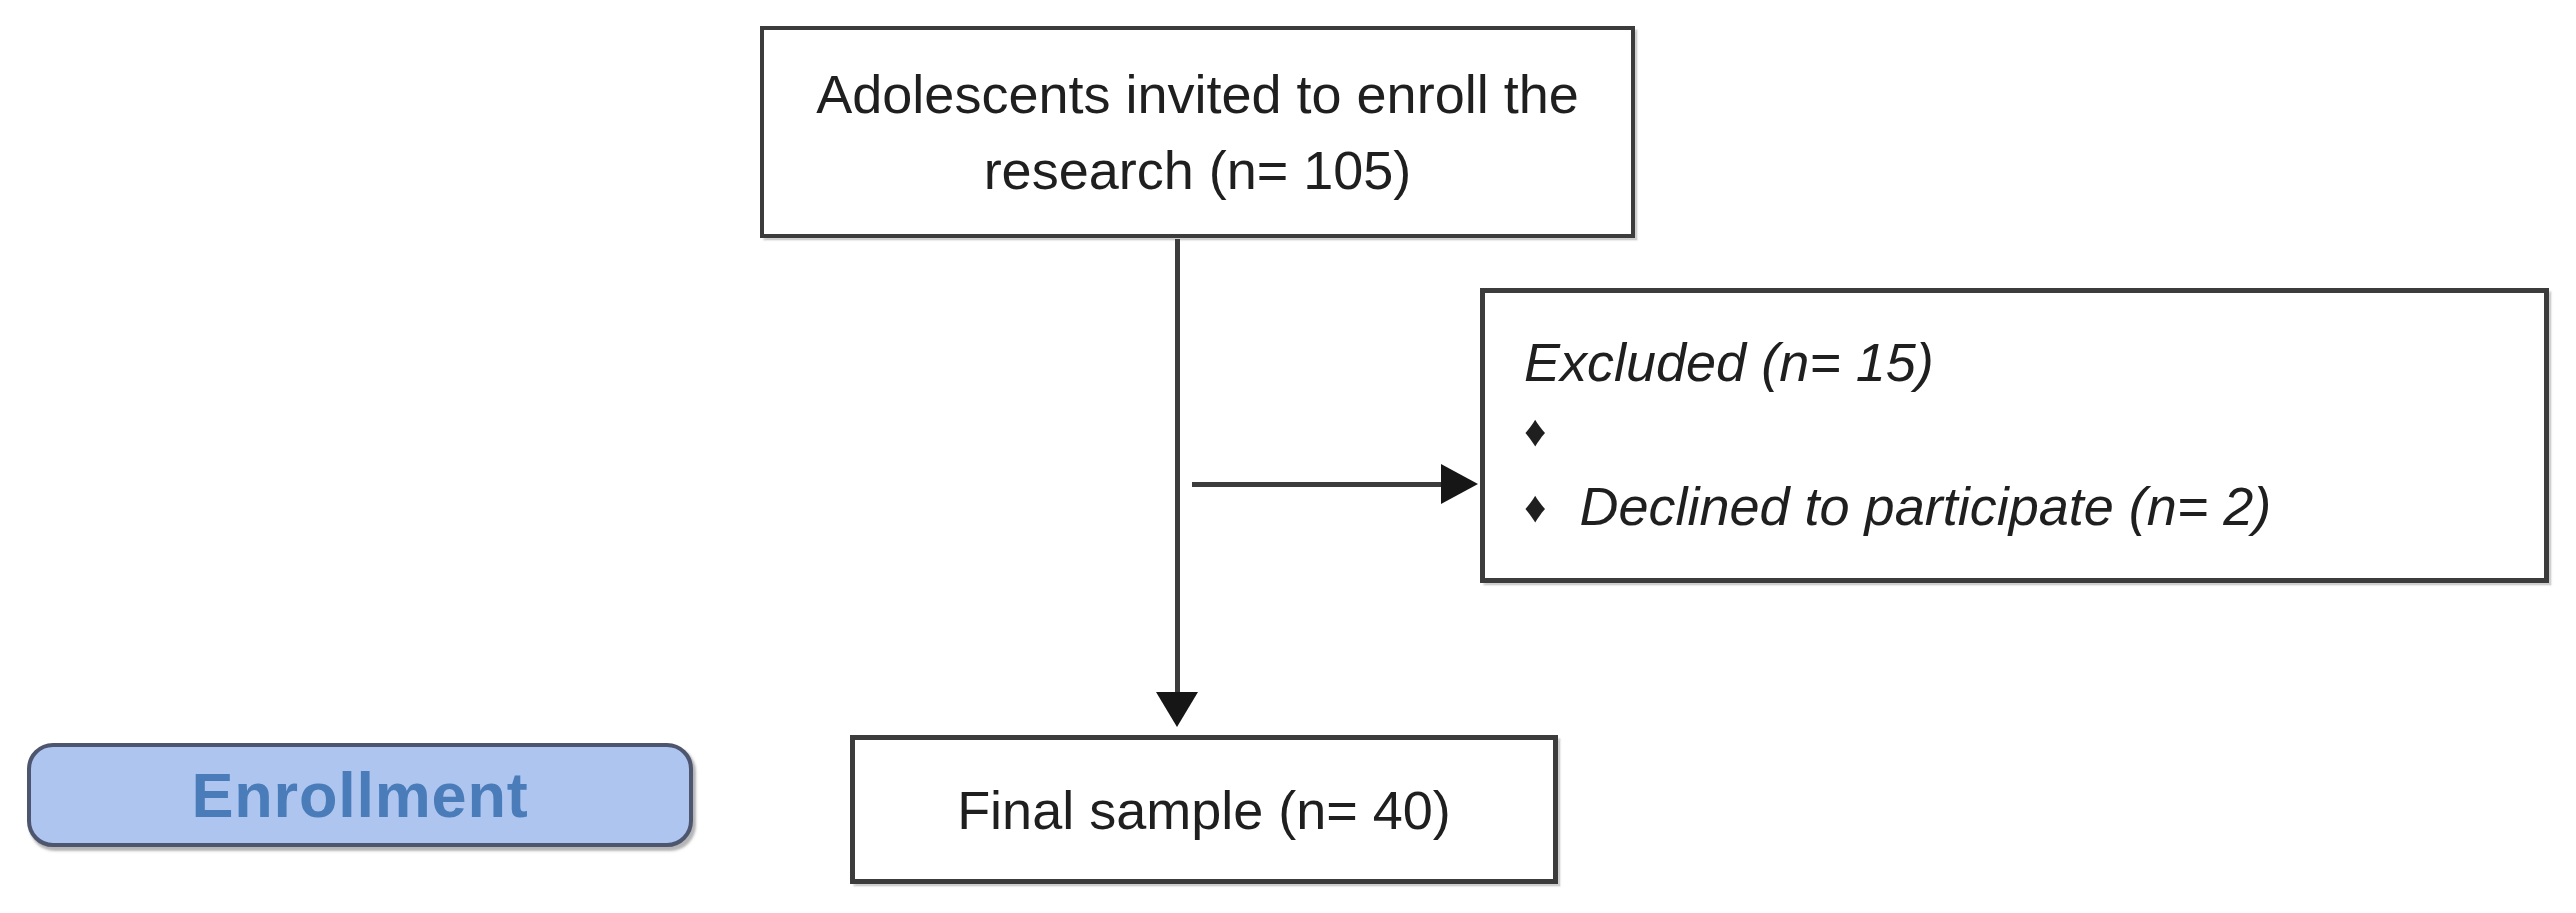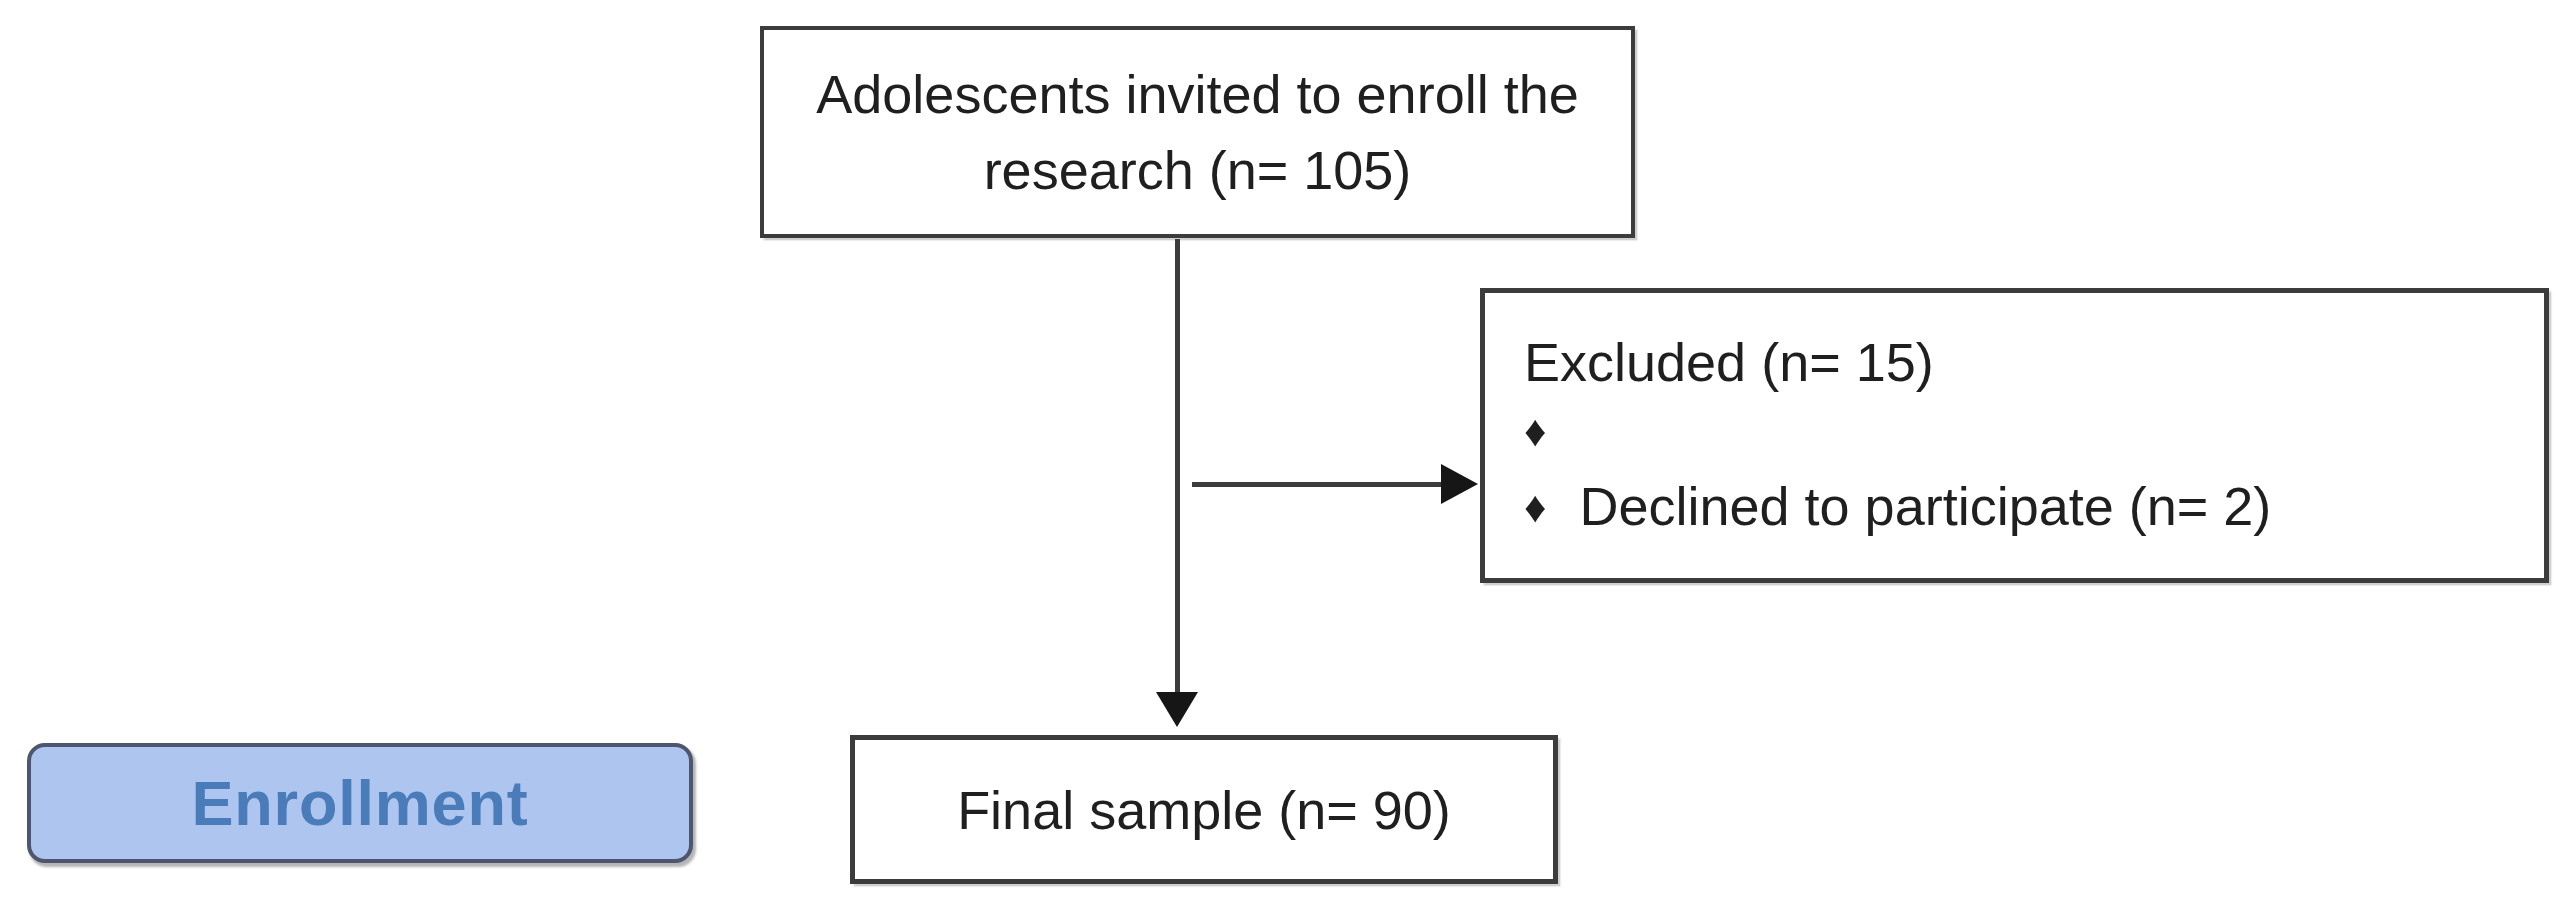--- a/index.html
+++ b/index.html
@@ -37,44 +37,45 @@
     line-height: 76px;
     padding: 0 25px;
     justify-content: center;
   }
   #excluded-box {
     left: 1480px; top: 288px;
     width: 1069px; height: 295px;
     font-size: 54px;
     line-height: 72px;
     padding: 33px 25px 0 39px;
+    font-style: italic;
   }
   .bullet-row {
     display: flex;
     align-items: baseline;
   }
   .bullet-glyph {
     font-size: 44px;
     margin-right: 33px;
     flex: 0 0 auto;
     transform: translateY(-3.3px);
   }
   #final-box {
     left: 850px; top: 735px;
     width: 708px; height: 149px;
     font-size: 54px;
   }
   #stage-label-box {
     position: absolute;
     box-sizing: border-box;
     left: 27px; top: 743px;
-    width: 666px; height: 120px;
+    width: 666px; height: 104px;
     background: #adc5ef;
     border: 4.1px solid #4d566e;
-    border-radius: 18px;
+    border-radius: 26px;
     box-shadow: 2.5px 3.3px 2.5px rgba(120,120,120,0.55);
     font-size: 63px;
     font-weight: bold;
     color: #4a7cba;
     letter-spacing: 0.8px;
   }
   .v-line {
     position: absolute;
     left: 1175px; top: 239px;
     width: 5px; height: 455px;
@@ -123,21 +124,21 @@
     <div class="bullet-row">
       <span class="bullet-glyph">♦</span>
     </div>
     <div class="bullet-row">
       <span class="bullet-glyph">♦</span>
       <span>Declined to participate (n= 2)</span>
     </div>
   </div>
 
   <div id="final-box" class="box centered">
-    <span>Final sample (n= 90)</span>
+    <span>Final sample (n= 40)</span>
   </div>
 
   <div id="stage-label-box" class="centered" style="background: rgb(173, 197, 239); border-color: rgb(77, 86, 110); color: rgb(74, 124, 186);">
     <span>Enrollment</span>
   </div>
 
 </div>
 
 
 </body></html>

